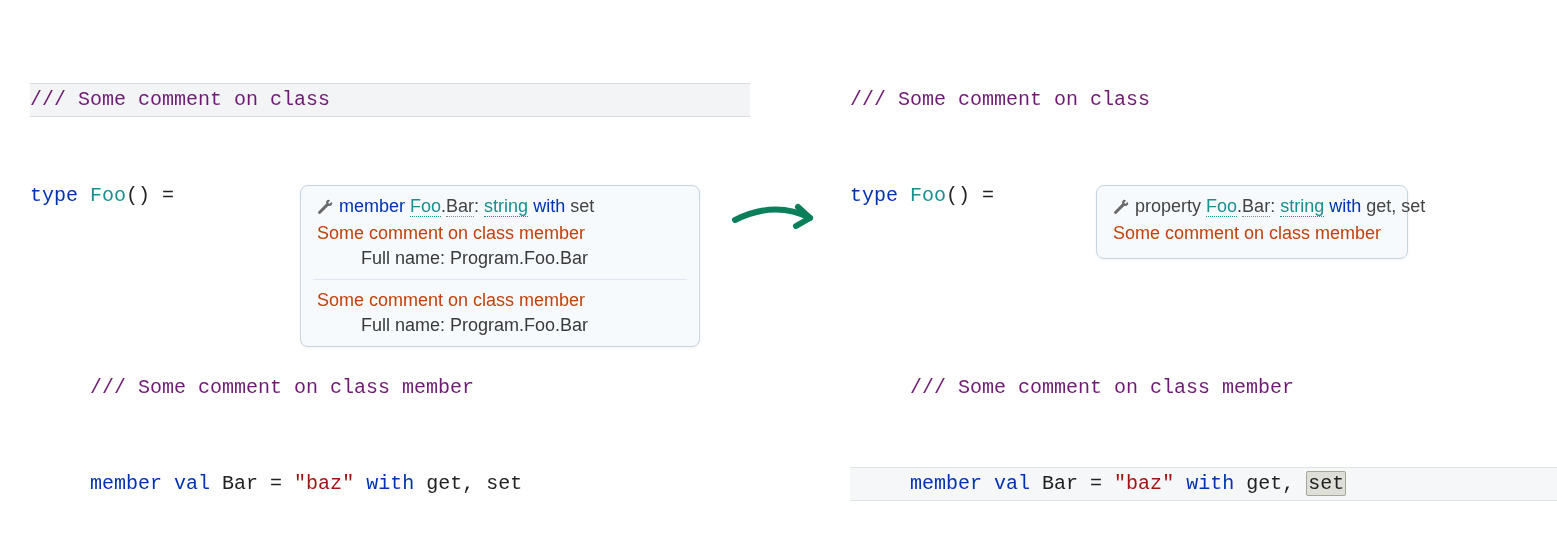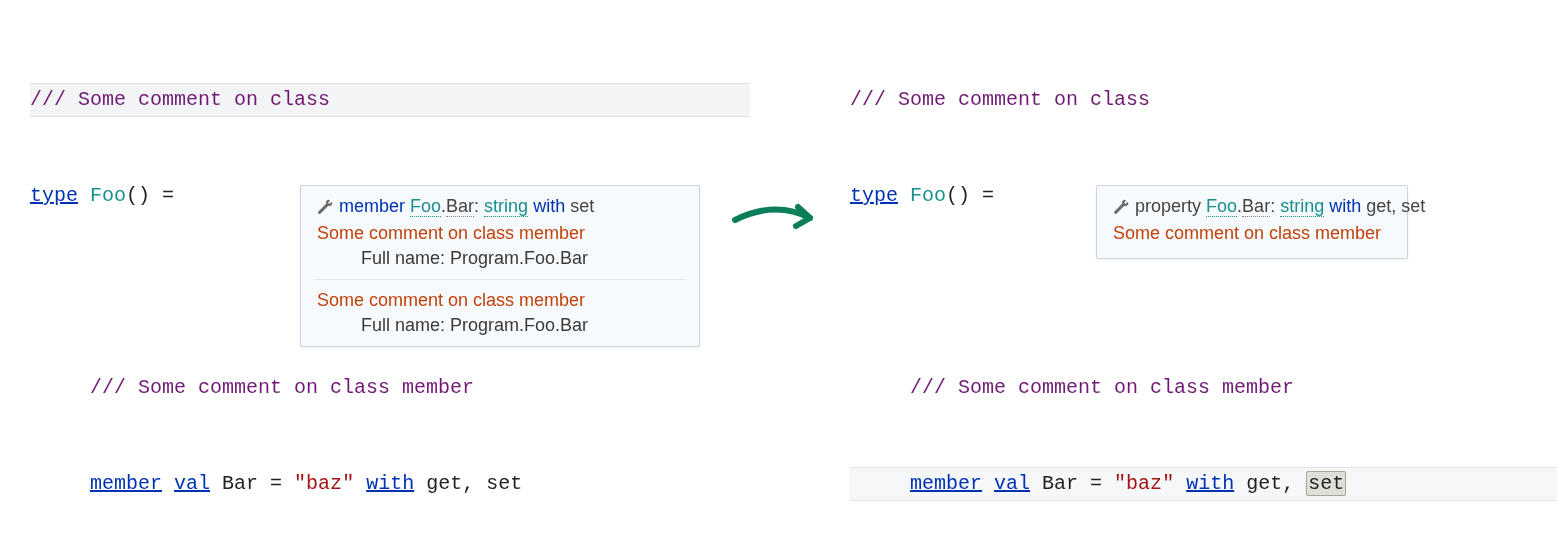--- a/index.html
+++ b/index.html
@@ -35,36 +35,36 @@
       padding-left: 0;
     }
     .line.hl {
       background: #f2f4f6;
     }
     .line.hl.border {
       box-shadow: 0 -1px 0 #d9dde1, 0 1px 0 #d9dde1;
     }
     .line.indent1 { padding-left: 60px; }
     .c-comment { color: #701a75; margin-top: 12px; }
-    .c-keyword { color: #0033b3; text-decoration: underline; }
+    .c-keyword { color: #0033b3; }
     .c-type { color: #1a8f8f; }
     .c-punc { color: #222; }
     .c-text { color: #222; }
     .c-string { color: #a31515; }
     .sel-box {
       background: #dedfd8;
       border: 1px solid #a6a896;
       padding: 0 1px;
       border-radius: 2px;
     }
     .tooltip {
       position: absolute;
       background: #f6fafd;
       border: 1px solid #c8d4df;
-      border-radius: 2px;
+      border-radius: 8px;
       font-family: 'Segoe UI', Arial, sans-serif;
       font-size: 18px;
       color: #3a3a3a;
       box-shadow: 0 1px 3px rgba(0,0,0,0.05);
     }
     .tooltip .section {
       padding: 10px 16px;
     }
     .tooltip .divider {
       border-top: 1px solid #e1e7ee;

